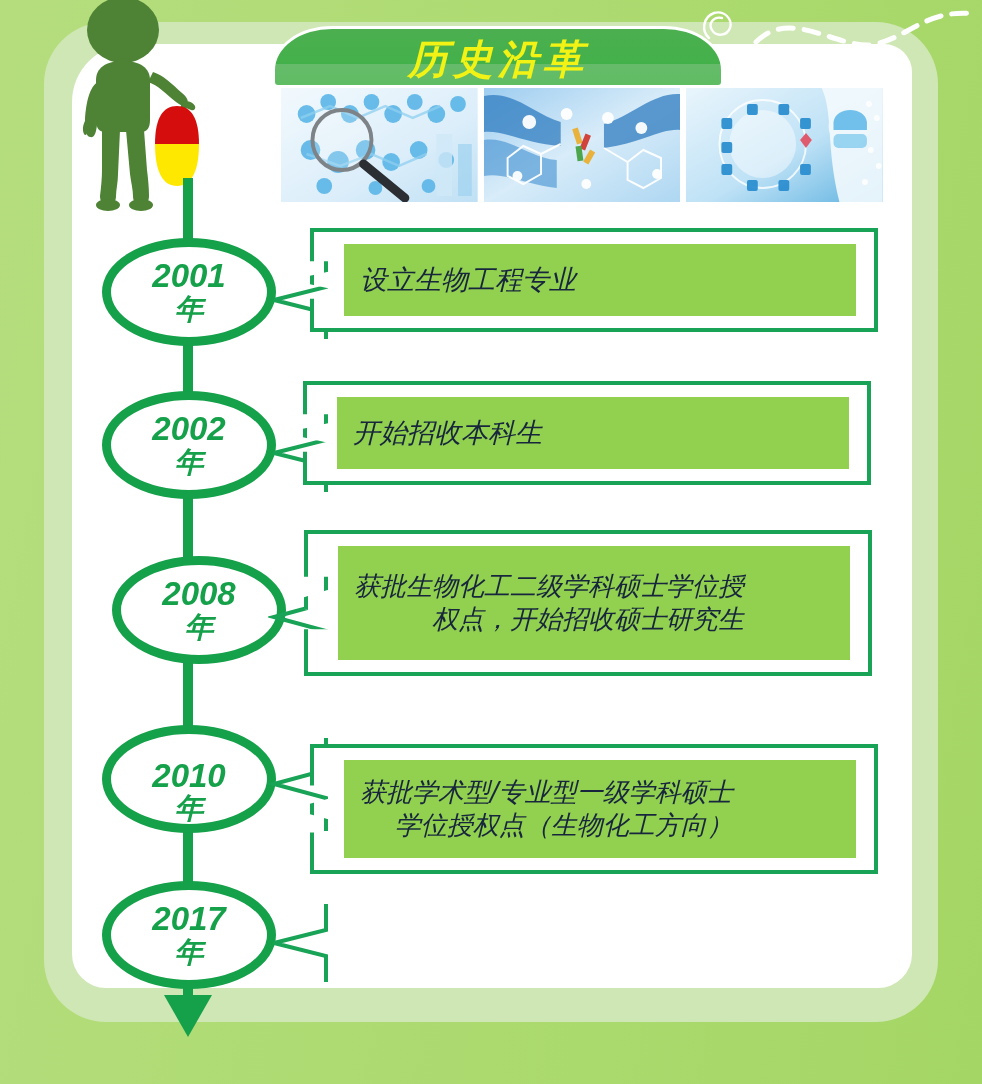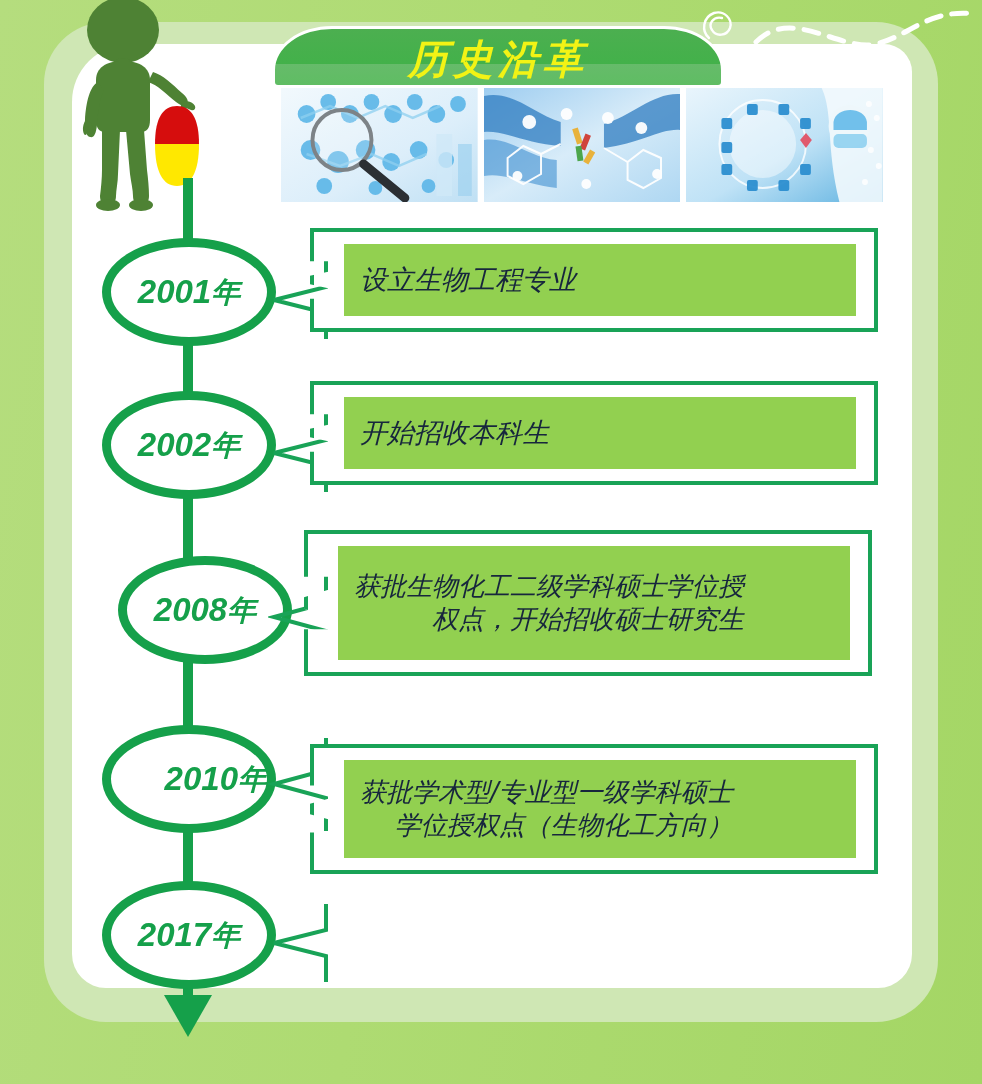--- a/index.html
+++ b/index.html
@@ -73,21 +73,21 @@
     border-left: 24px solid transparent;
     border-right: 24px solid transparent;
     border-top: 42px solid #15a04a;
   }
   .node {
     position: absolute;
     width: 174px; height: 108px;
     border: 9px solid #15a04a;
     border-radius: 50%;
     background: #ffffff;
-    display: flex; flex-direction: row;
+    display: flex; flex-direction: column;
     align-items: center; justify-content: center;
     line-height: 1.02;
   }
   .node-year {
     font-family: "Liberation Sans", sans-serif;
     font-size: 33px; font-weight: 700; color: #15a04a;
   }
   .node-suffix {
     font-family: "DejaVu Sans", sans-serif;
     font-size: 29px; font-weight: 700; color: #15a04a;
@@ -298,28 +298,28 @@
     </div>
   </div>
 
   <div class="node" style="left:102px; top:391px;align-items:center;">
     <span class="node-year">2002</span>
     <span class="node-suffix">年</span>
   </div>
   <svg class="connector" style="left:268px; top:408px; width:60px; height:90px;" viewBox="0 0 60 90">
     <path d="M58 6 L58 32 L6 45 L58 58 L58 84" fill="none" stroke="#19a357" stroke-width="4"></path>
   </svg>
-  <div class="callout" style="left:310px; top:381px; width:568px; height:104px;">
+  <div class="callout" style="left:303px; top:381px; width:568px; height:104px;">
     <div class="callout-shape"></div>
     <div class="callout-inner">
       <span class="callout-text">开始招收本科生</span>
     </div>
   </div>
 
-  <div class="node" style="left:118px; top:556px;">
+  <div class="node" style="left:112px; top:556px;">
     <span class="node-year">2008</span>
     <span class="node-suffix">年</span>
   </div>
   <svg class="connector" style="left:268px; top:565px; width:60px; height:105px;" viewBox="0 0 60 105">
     <path d="M58 6 L58 38 L6 52 L58 66 L58 99" fill="none" stroke="#19a357" stroke-width="4"></path>
   </svg>
   <div class="callout" style="left:304px; top:530px; width:568px; height:146px;">
     <div class="callout-shape"></div>
     <div class="callout-inner">
       <span class="callout-text two-line">获批生物化工二级学科硕士学位授

